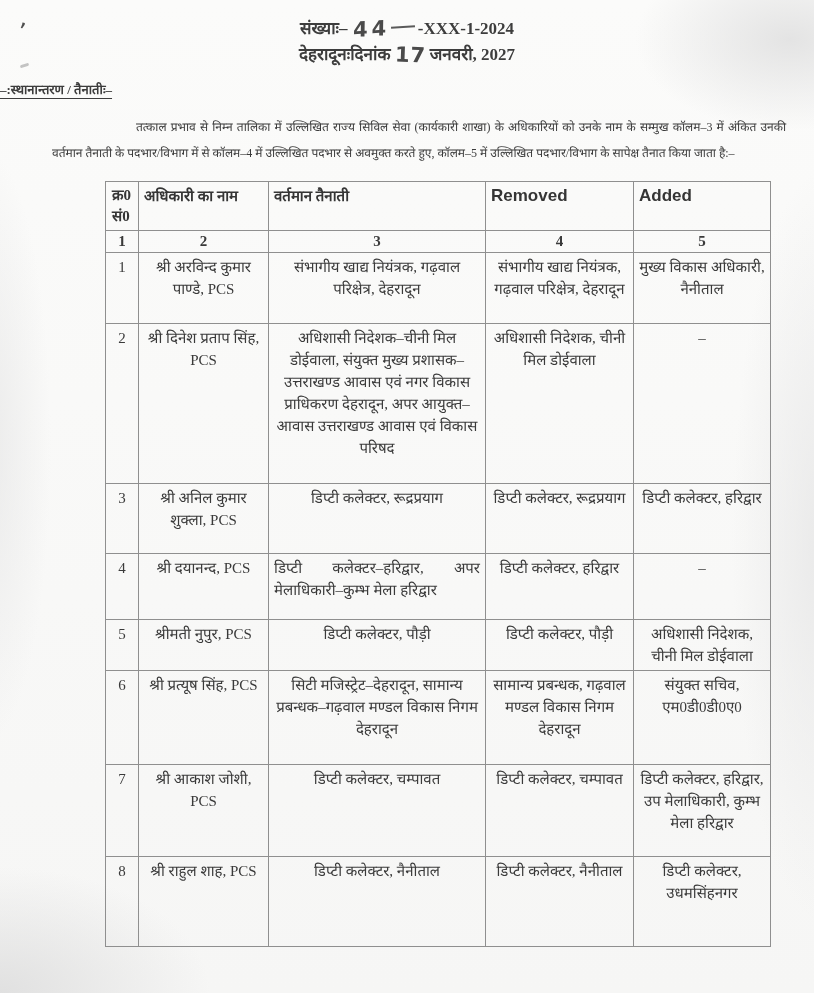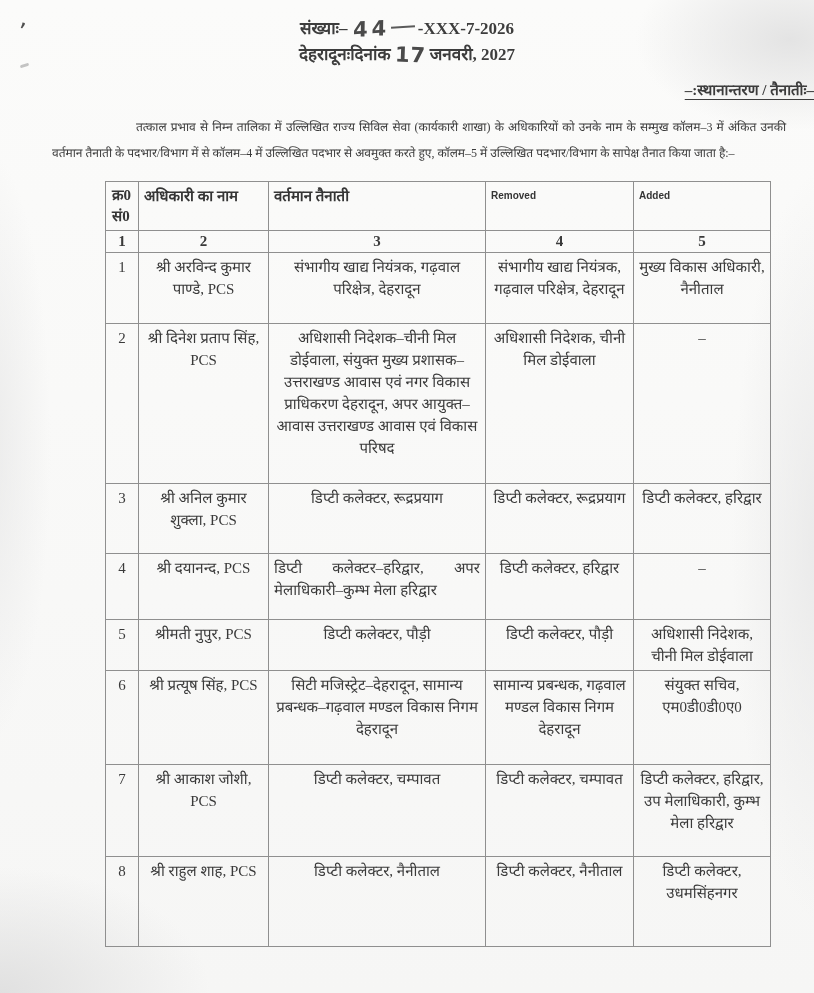--- a/index.html
+++ b/index.html
@@ -43,22 +43,22 @@
     vertical-align:-2px; margin:0 1px 0 5px;
   }
   .handwritten.day { letter-spacing:1px; margin:0 4px; transform: rotate(2deg); }
   .pen-stroke {
     display:inline-block; width:24px; height:2px; background:#5a5a5a;
     vertical-align:6px; margin:0 3px 0 0; transform: rotate(-4deg);
   }
 
   .subject {
     margin-top: 9px;
-    text-align:right; font-size:15px; line-height:26px; font-weight:600; color:#3c3c3c;
-    text-decoration: underline; text-underline-offset: 4px; text-decoration-thickness: 1px; margin-left: 47px;
+    text-align:left; font-size:13px; line-height:26px; font-weight:600; color:#3c3c3c;
+    text-decoration: underline; text-underline-offset: 4px; text-decoration-thickness: 1px;
   }
 
   .intro {
     margin: 11px 28px 0 52px;
     text-align: justify;
     text-indent: 84px;
     font-size: 12px;
     line-height: 26px;
     color: #3b3b3b;
   }
@@ -73,21 +73,21 @@
     border: 1px solid #8f8f8f;
     padding: 3px 5px;
     vertical-align: top;
     text-align: center;
     font-size: 15px;
     line-height: 22px;
     color: #3a3a3a;
     overflow: hidden;
   }
   .order th { font-weight: 700; color:#353535; }
-  .order .en { font-family:"Liberation Sans","DejaVu Sans",sans-serif; font-size:10px; }
+  .order .en { font-family:"Liberation Sans","DejaVu Sans",sans-serif; font-size:17px; }
   tr.hdr-row { height: 44px; }
   tr.hdr-row th { text-align:left; }
   tr.hdr-row th.sno-h { text-align:left; padding-left:6px; line-height:21px; }
   tr.num-row { height: 20px; }
   tr.num-row td { font-weight:600; line-height:19px; padding:1px 3px; }
   tr.r1 { height: 71px; }
   tr.r2 { height: 160px; }
   tr.r3 { height: 70px; }
   tr.r4 { height: 66px; }
   tr.r5 { height: 45px; }
@@ -97,21 +97,21 @@
 </style>
 </head>
 <body>
 
 <div class="page">
 
   <span class="ink-mark-1">ʼ</span>
   <span class="ink-mark-2"></span>
 
 
-  <div class="ref-line"><span>संख्याः–</span><span class="handwritten">44</span><span class="pen-stroke"></span><span>-XXX-7-2026</span></div>
+  <div class="ref-line"><span>संख्याः–</span><span class="handwritten">44</span><span class="pen-stroke"></span><span>-XXX-1-2024</span></div>
 
   <div class="date-line"><span>देहरादूनःदिनांक</span><span class="handwritten day">17</span><span>जनवरी, 2027</span></div>
 
   <div class="subject">–:स्थानान्तरण / तैनातीः–</div>
 
   <p class="intro">तत्काल प्रभाव से निम्न तालिका में उल्लिखित राज्य सिविल सेवा (कार्यकारी शाखा) के अधिकारियों को उनके नाम के सम्मुख कॉलम–3 में अंकित उनकी वर्तमान तैनाती के पदभार/विभाग में से कॉलम–4 में उल्लिखित पदभार से अवमुक्त करते हुए, कॉलम–5 में उल्लिखित पदभार/विभाग के सापेक्ष तैनात किया जाता है:–</p>
 
   <table class="order">
     <colgroup>
       <col style="width:33px">

